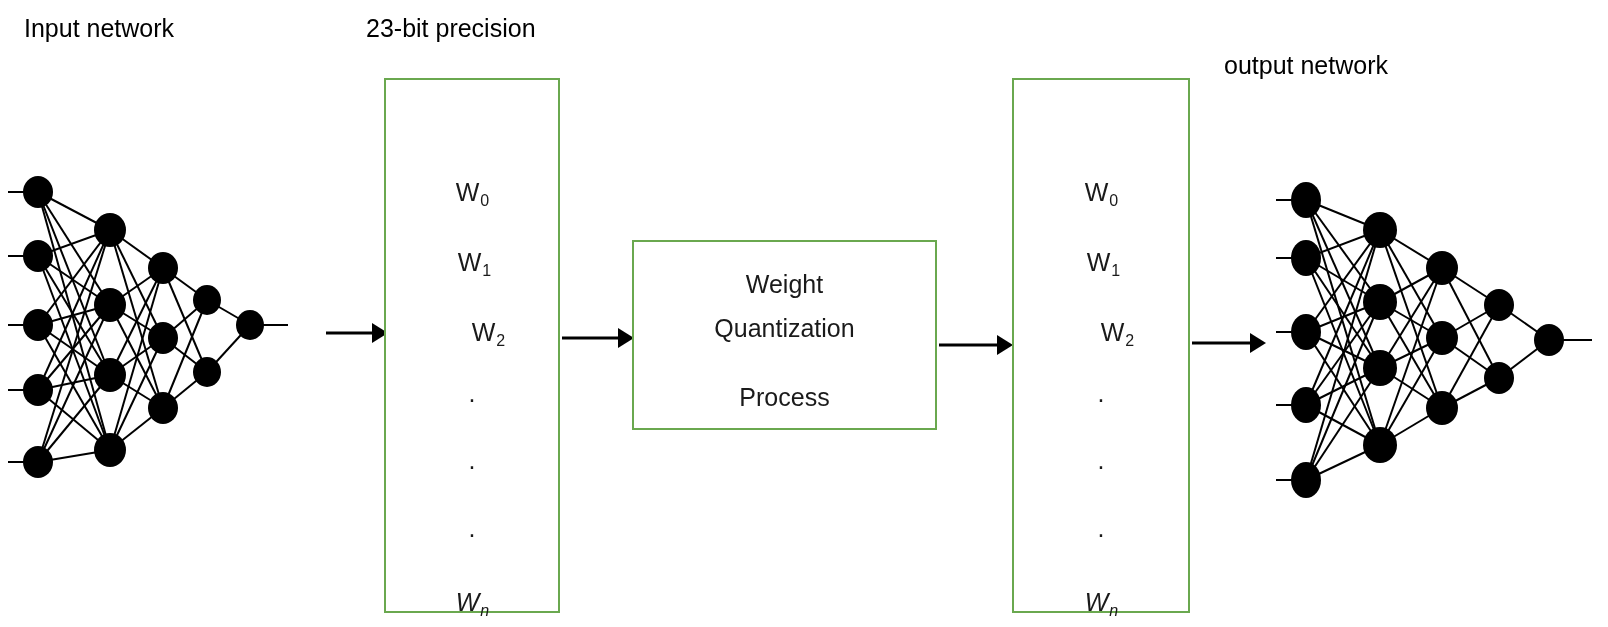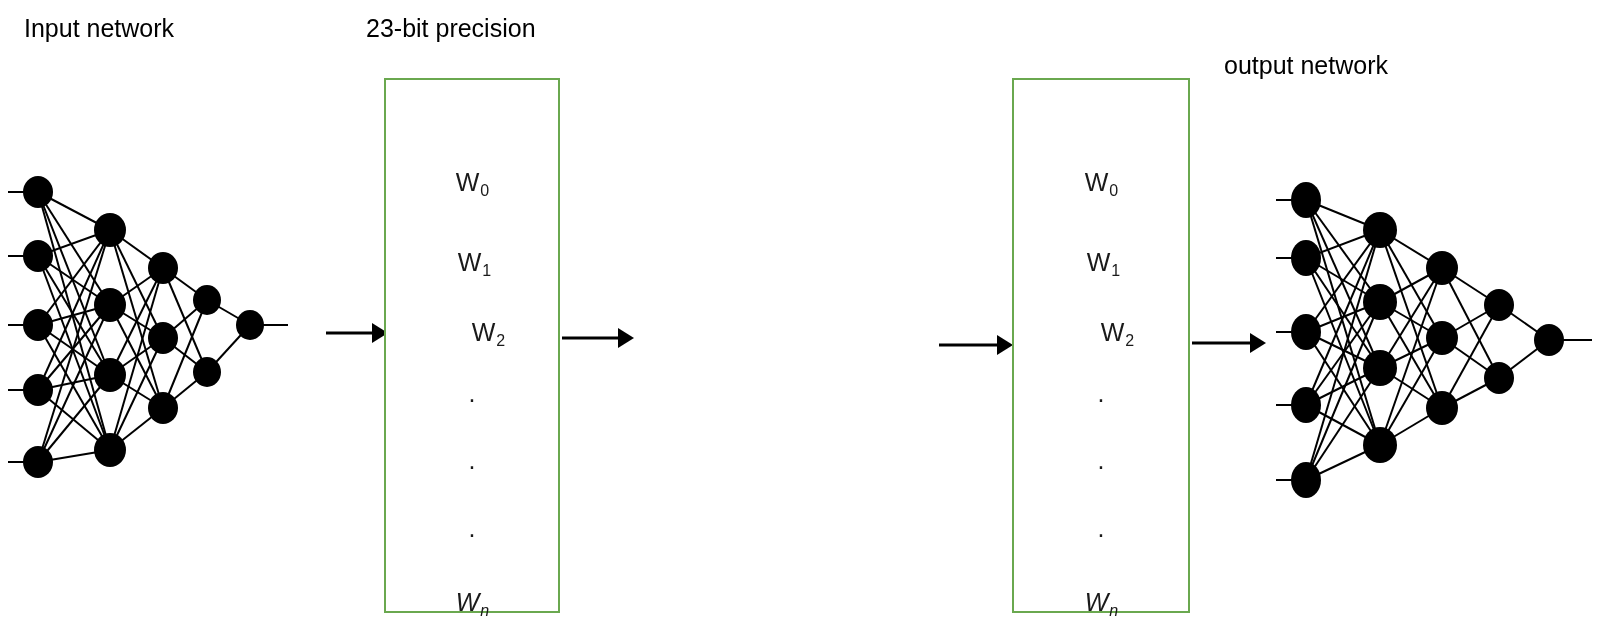--- a/index.html
+++ b/index.html
@@ -67,21 +67,21 @@
     top: 5px;
     left: 1px;
   }
   .dot-item {
     font-size: 25px;
     line-height: 10px;
     color: #1a1a1a;
     text-align: center;
   }
   
-  .w0  { position: absolute; top: 88px;  left: 0; right: 0; text-align: center; }
+  .w0  { position: absolute; top: 98px;  left: 0; right: 0; text-align: center; }
   .w1  { position: absolute; top: 168px; left: 4px; right: 0; }
   .w2  { position: absolute; top: 238px; left: 0; right: 0; padding-left: 32px; }
   .d1  { position: absolute; top: 308px; left: 0; right: 0; }
   .d2  { position: absolute; top: 375px; left: 0; right: 0; }
   .d3  { position: absolute; top: 443px; left: 0; right: 0; }
   .wn  { position: absolute; top: 508px; left: 0; right: 0; font-style: italic; }
 
   
   .process-lines {
     position: absolute;
@@ -205,20 +205,27 @@
       <div class="dot-item d3">.</div>
       <div class="weight-item wn"><span>W</span><sub>n</sub></div>
     </div>
   </div>
 
   <svg class="arrow" style="left:562px; top:323px;" width="72" height="30" viewBox="0 0 72 30">
     <line x1="0" y1="15" x2="58" y2="15" stroke="#000000" stroke-width="3"></line>
     <polygon points="56,5 72,15 56,25" fill="#000000"></polygon>
   </svg>
 
+  <div class="gbox" id="process-box">
+    <div class="process-lines">
+      <div class="process-line">Weight</div>
+      <div class="process-line">Quantization</div>
+      <div class="process-line spaced">Process</div>
+    </div>
+  </div>
 
   <svg class="arrow" style="left:939px; top:330px;" width="74" height="30" viewBox="0 0 74 30">
     <line x1="0" y1="15" x2="60" y2="15" stroke="#000000" stroke-width="3"></line>
     <polygon points="58,5 74,15 58,25" fill="#000000"></polygon>
   </svg>
 
   <div class="gbox" id="weights-box-8">
     <div class="weight-list">
       <div class="weight-item w0"><span>W</span><sub>0</sub></div>
       <div class="weight-item w1"><span>W</span><sub>1</sub></div>

